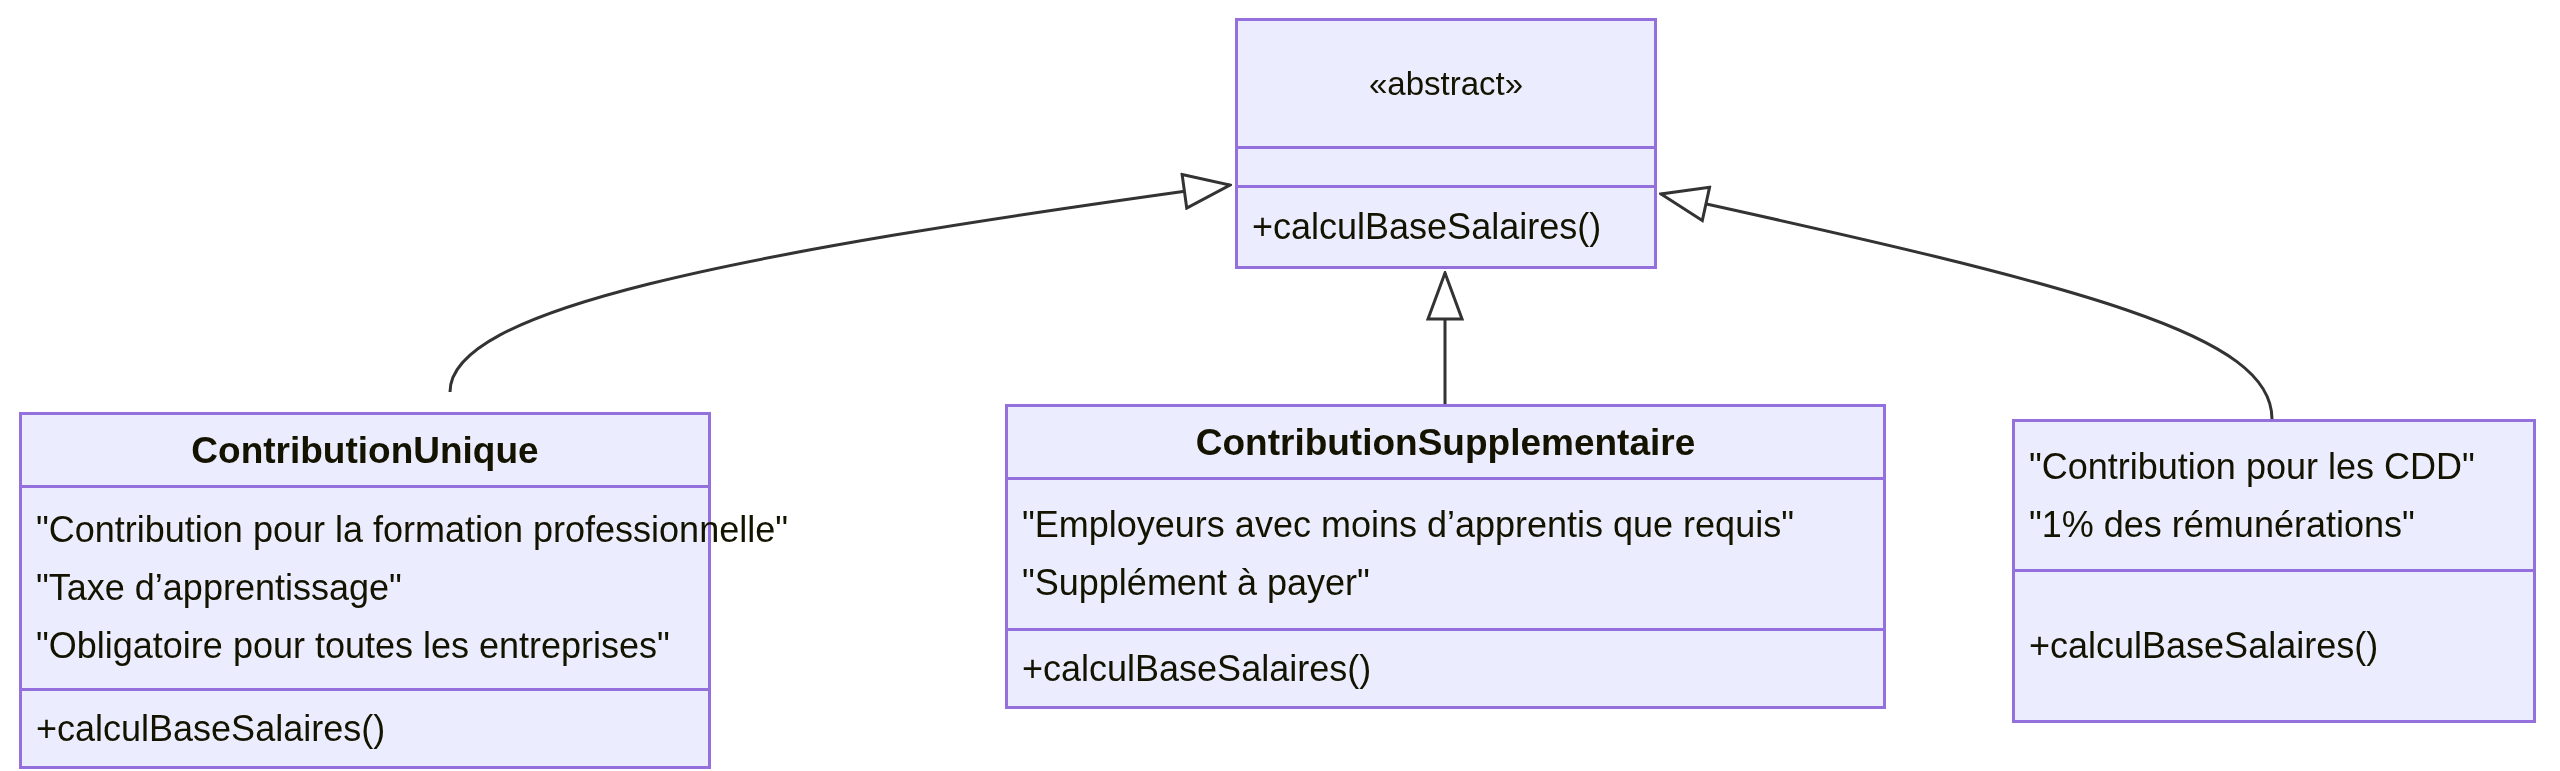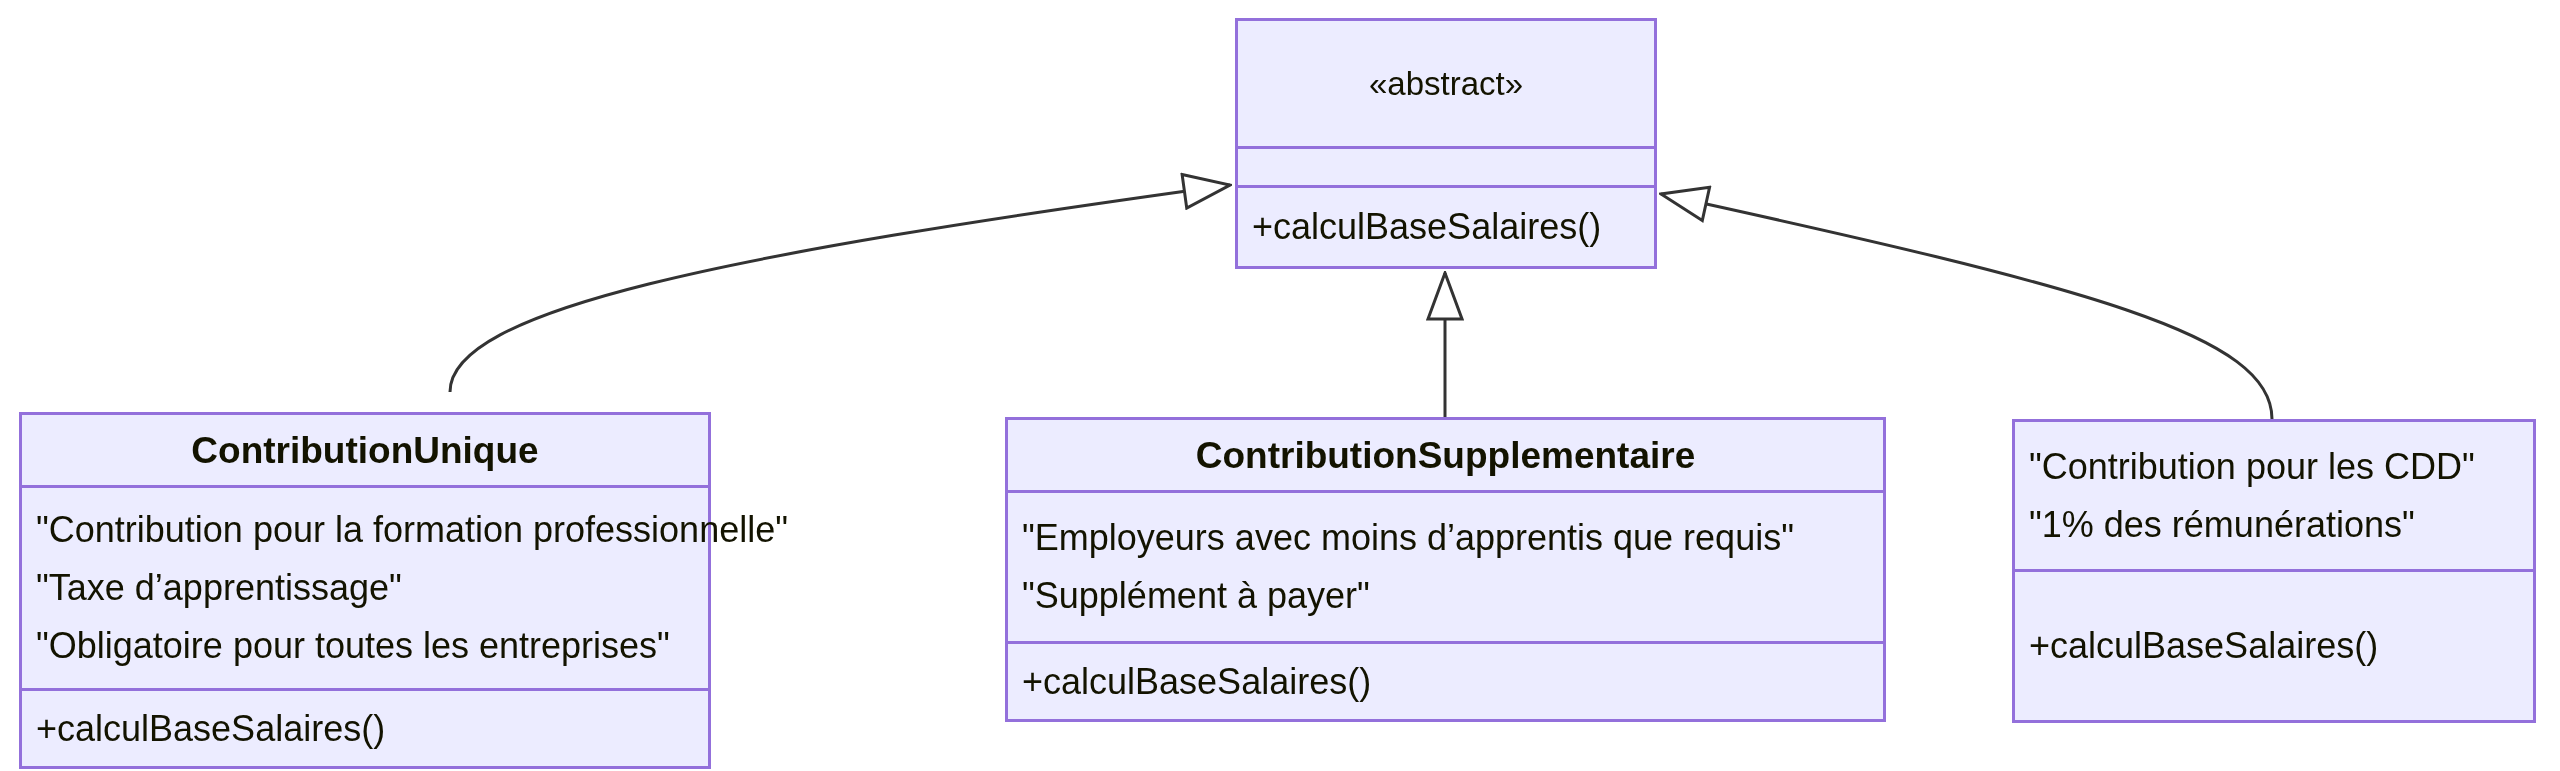--- a/index.html
+++ b/index.html
@@ -26,21 +26,21 @@
   .class-box {
     position: absolute;
     box-sizing: border-box;
     background: #ECECFF;
     border: 3px solid #9370DB;
     display: flex;
     flex-direction: column;
   }
   .box-contribution   { left: 1235px; top: 18px;  width: 422px; height: 251px; }
   .box-unique         { left: 19px;   top: 412px; width: 692px; height: 357px; }
-  .box-supplementaire { left: 1005px; top: 417px; width: 881px; height: 305px; }
+  .box-supplementaire { left: 1005px; top: 404px; width: 881px; height: 305px; }
   .box-cpfcdd         { left: 2012px; top: 419px; width: 524px; height: 304px; }
 
   .sec-title {
     box-sizing: border-box;
     border-bottom: 3px solid #9370DB;
     display: flex;
     flex-direction: column;
     justify-content: center;
     flex: 0 0 auto;
     gap: 44px;

